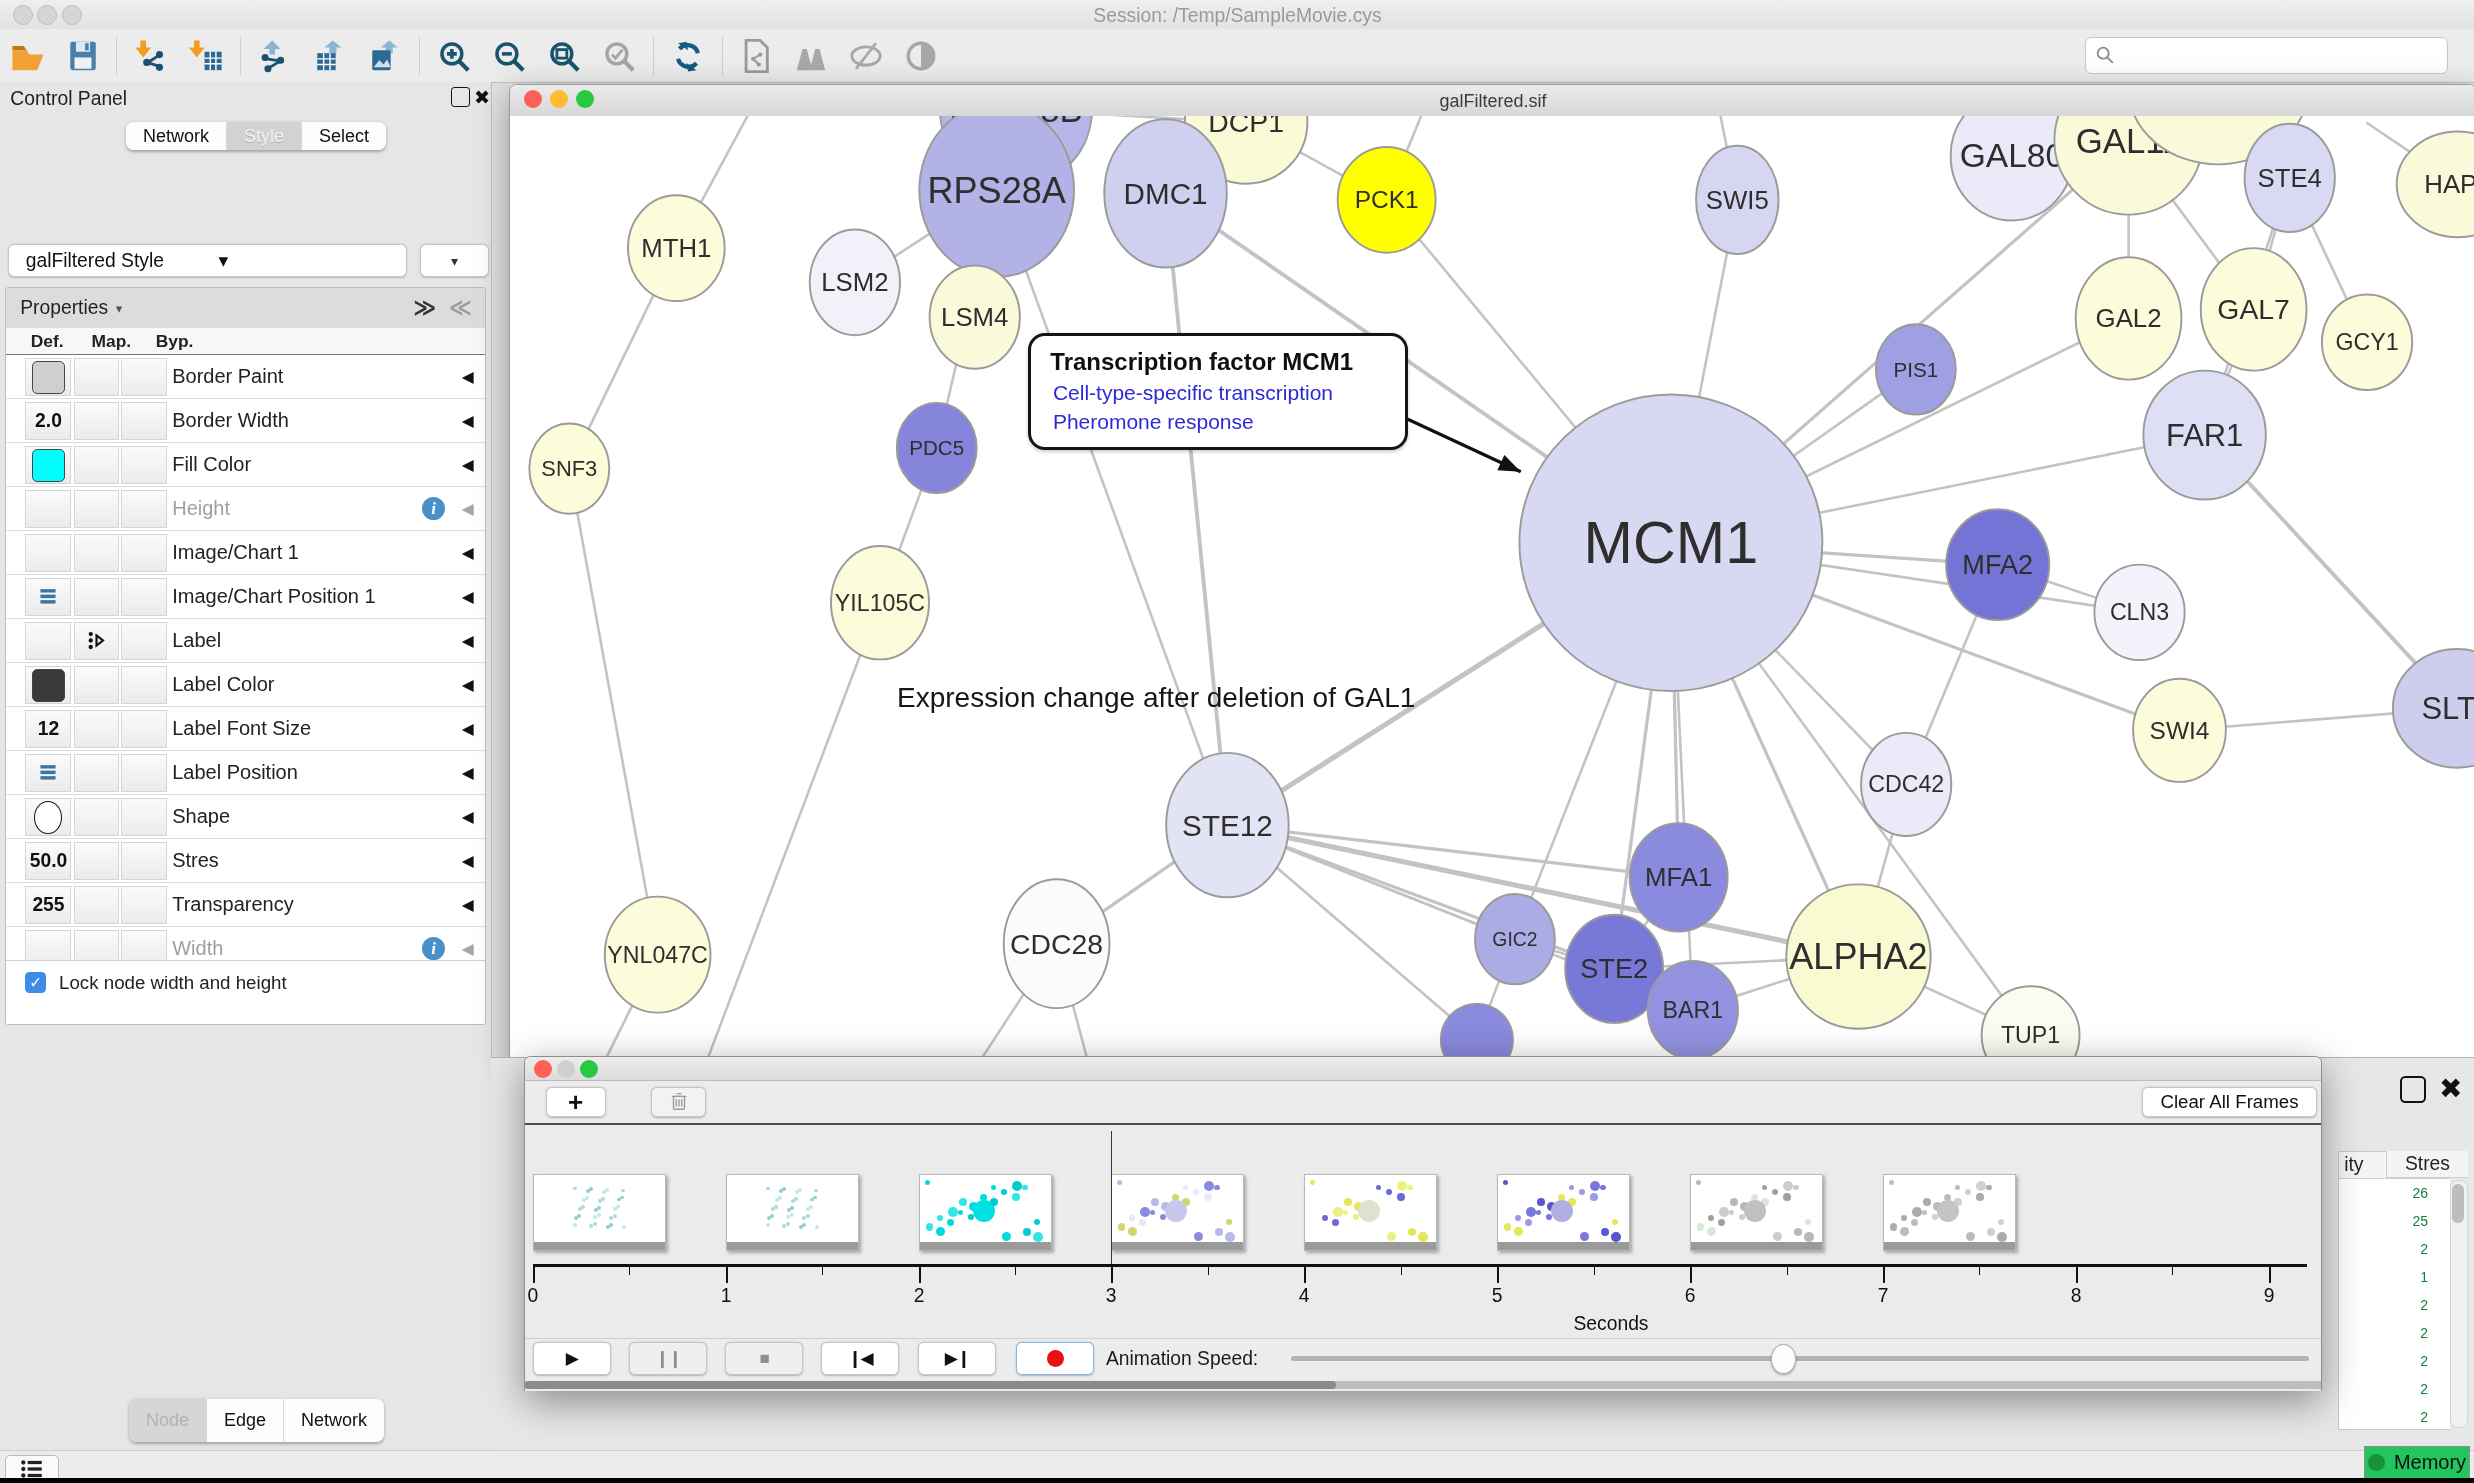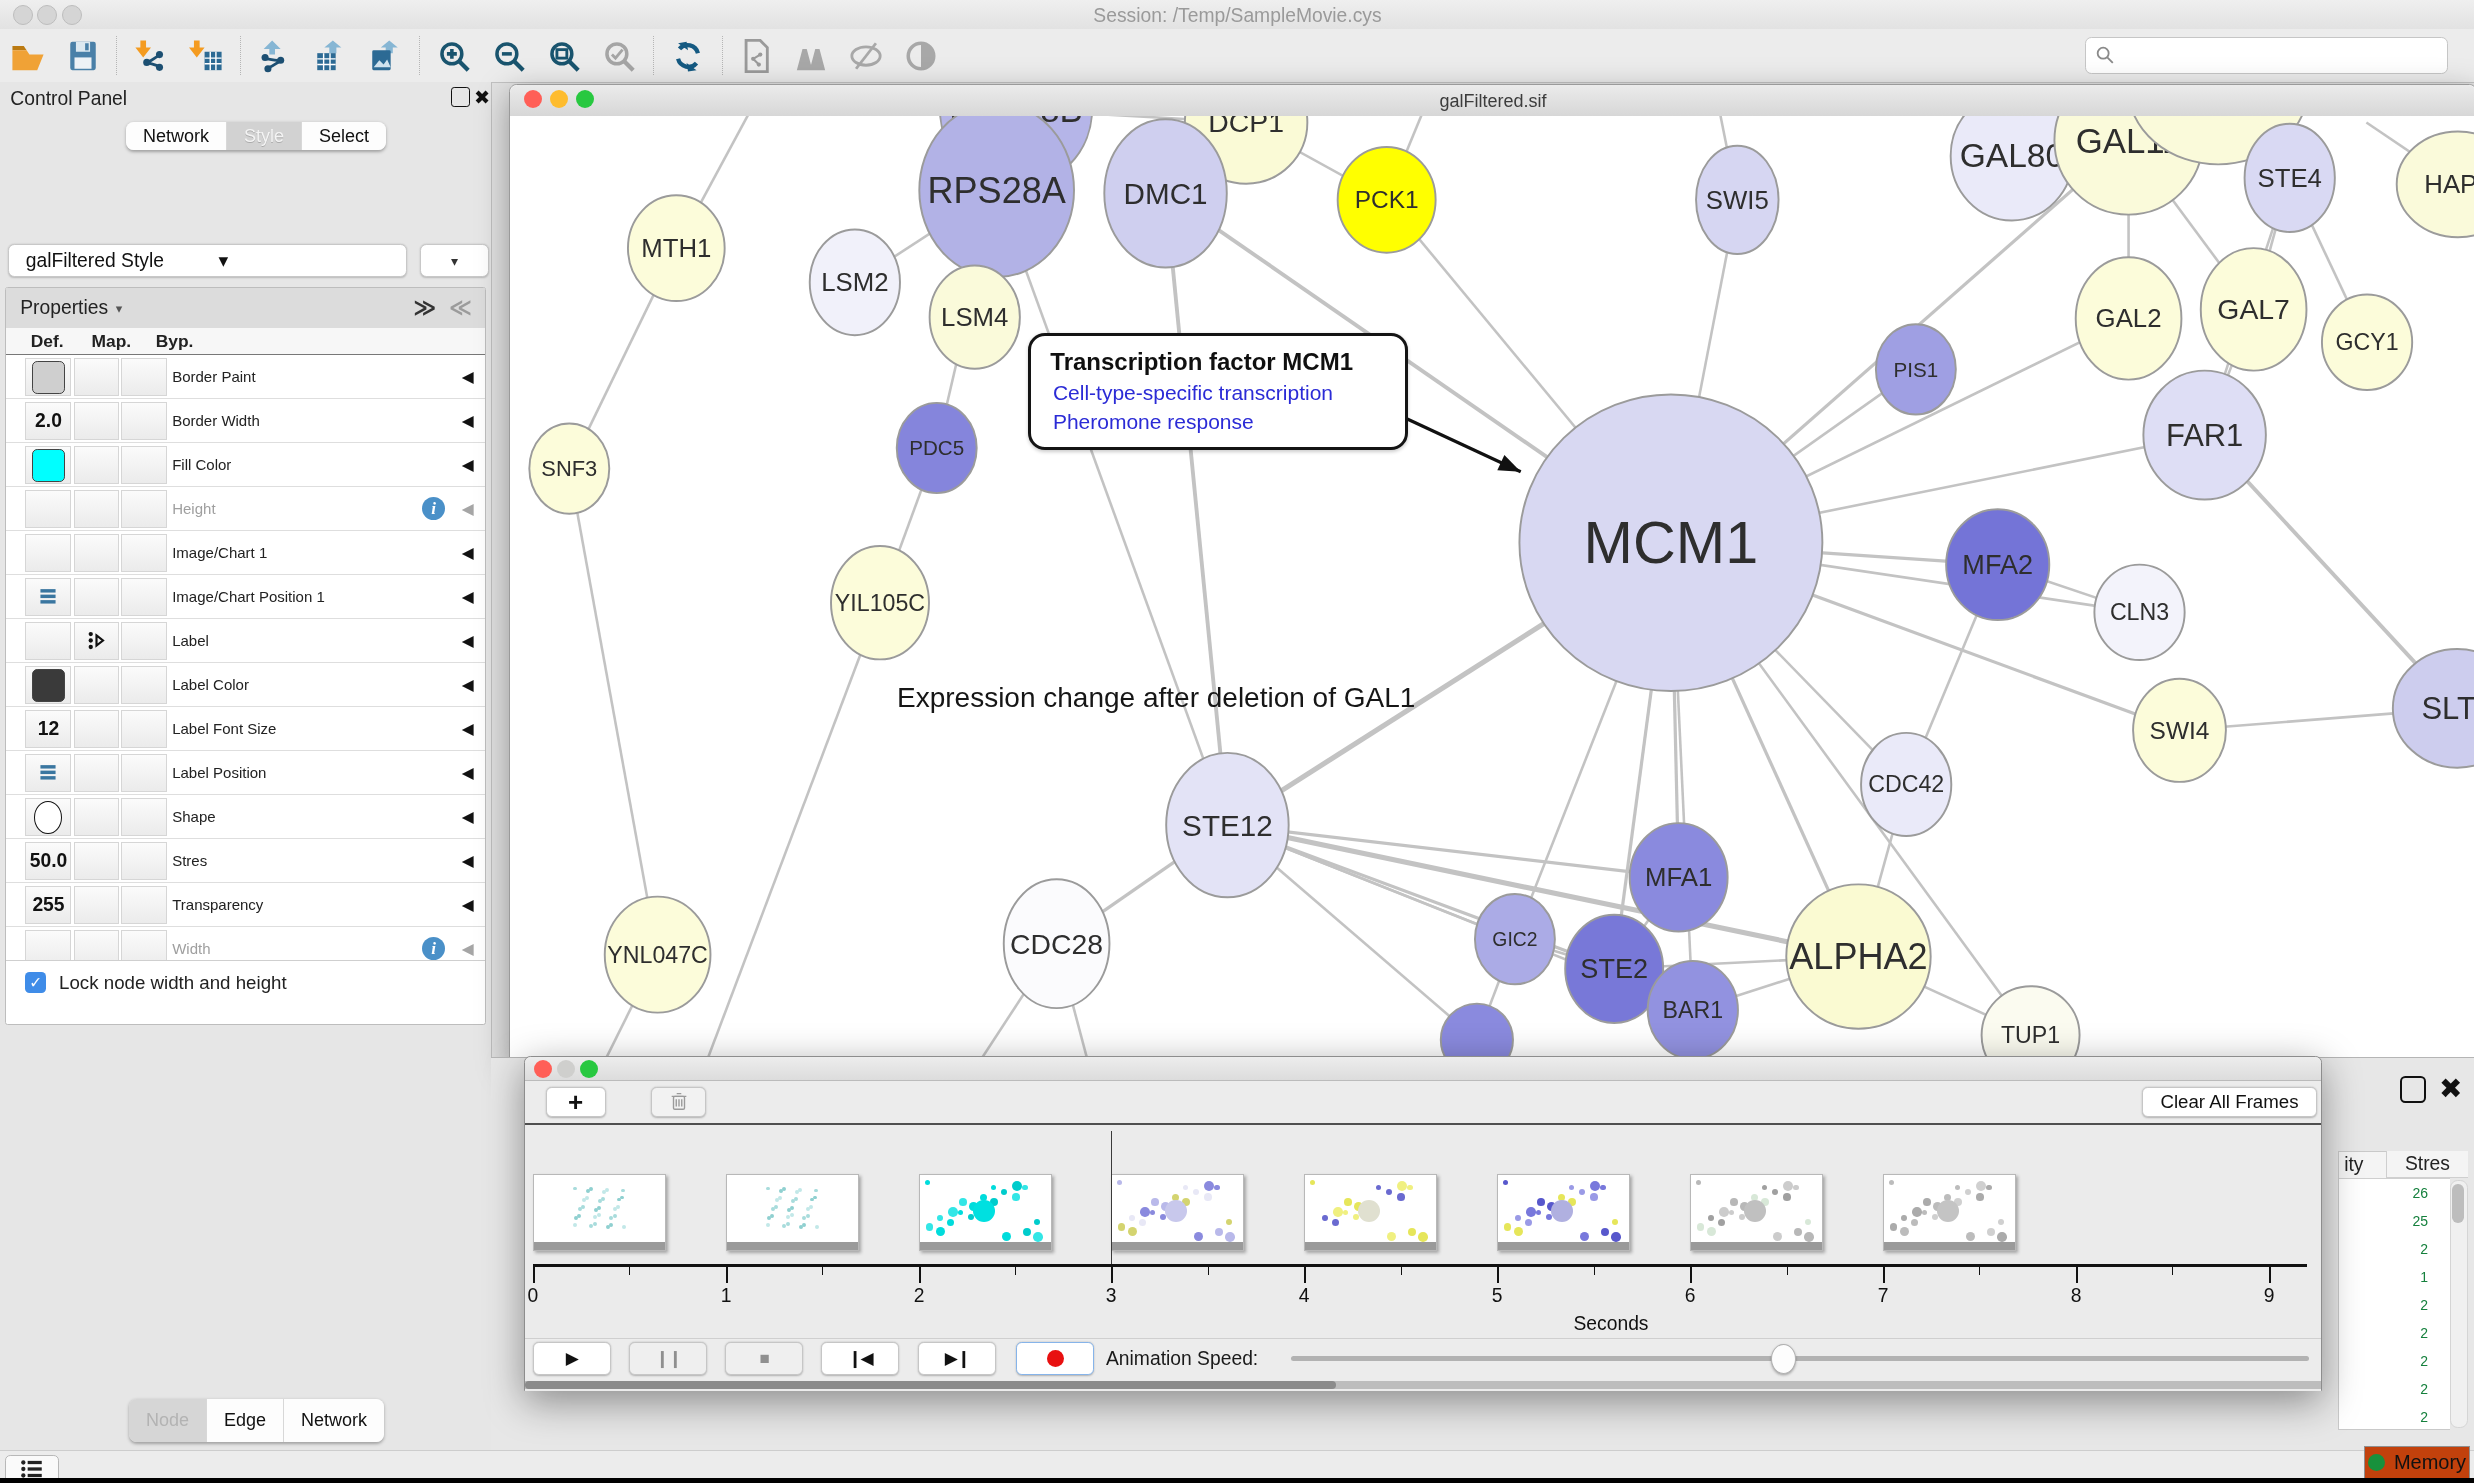--- a/index.html
+++ b/index.html
@@ -37,21 +37,21 @@
   .chev{font-size:22px;font-weight:bold;margin-right:13px;}
   #prop-colhdr{left:0;top:40px;width:479px;height:26px;background:#f7f7f7;border-bottom:1.3px solid #777;display:flex;align-items:center;font-size:17.4px;font-weight:bold;color:#222;}
   #prop-rows{left:0;top:67px;width:479px;}
   .prow{position:relative;height:43px;border-bottom:0.6px solid #dedede;background:#fff;}
   .pcell{position:absolute;top:3.2px;height:36px;background:linear-gradient(#fbfbfb,#ebebeb);border:0.6px solid #d6d6d6;display:flex;align-items:center;justify-content:center;}
   .pcell.def{left:19.3px;width:44px;}
   .pcell.map{left:68px;width:43px;}
   .pcell.byp{left:115px;width:44px;}
   .pswatch{width:31px;height:31px;border-radius:5.2px;border:1.3px solid #444;}
   .pval{font-size:19.3px;font-weight:bold;color:#111;}
-  .plabel{position:absolute;left:166px;top:0;height:43px;display:flex;align-items:center;font-size:15px;color:#222;}
+  .plabel{position:absolute;left:166px;top:0;height:43px;display:flex;align-items:center;font-size:20px;color:#222;}
   .plabel.dis{color:#9f9f9f;}
   .parrow{position:absolute;right:11.6px;top:0;height:43px;display:flex;align-items:center;font-size:15.5px;color:#111;}
   .parrow.dis{color:#a5a5a5;}
   .pinfo{position:absolute;left:416px;top:10.3px;width:23px;height:23px;border-radius:50%;background:#4a90c8;color:#fff;display:flex;align-items:center;justify-content:center;font-size:17px;font-weight:bold;font-family:"Liberation Serif",serif;font-style:italic;}
   .pellipse{width:26px;height:31px;border:1.9px solid #111;border-radius:50%;background:#fff;}
   #lock-row{left:0;top:672px;width:479px;height:43px;background:#fff;border-top:0.6px solid #cfcfcf;display:flex;align-items:center;}
   #lock-cb{width:20.6px;height:20.6px;border-radius:4.5px;background:#3f8ce8;margin-left:19.3px;color:#fff;font-size:15.5px;display:flex;align-items:center;justify-content:center;}
   #lock-label{font-size:18.7px;color:#222;margin-left:13px;}
   #cp-bottom-tabs{left:129px;top:1317px;}
   
@@ -101,21 +101,21 @@
   #pb-record{border:1.9px solid #86b4ea;}
   #rec-dot{width:17px;height:17px;border-radius:50%;background:#e81010;}
   #speed-label{position:absolute;left:581px;top:9px;font-size:19.3px;color:#1a1a1a;}
   #slider-track{position:absolute;left:766px;top:17px;width:1018px;height:4.5px;background:#b2b2b2;border-radius:2.6px;}
   #slider-thumb{position:absolute;left:1246px;top:4.5px;width:23px;height:28px;background:#fdfdfd;border:0.6px solid #b0b0b0;border-radius:50%;box-shadow:0 1.3px 2.6px rgba(0,0,0,.3);}
   #cy-hscroll{left:0;top:324px;width:1796px;height:8.4px;background:#bdbdbd;}
   #cy-hthumb{left:0;top:0;width:811px;height:8.4px;background:#8b8b8b;border-radius:3.9px;}
   
   #status-bar{left:0;top:1450px;width:2475px;height:28px;background:#ececec;border-top:0.6px solid #cdcdcd;}
   #list-btn{left:5.2px;top:3.9px;width:52px;height:28px;background:#fafafa;border:0.6px solid #b8b8b8;border-radius:5.2px;display:flex;align-items:center;justify-content:center;}
-  #memory-btn{left:2364px;top:-5.2px;width:104px;height:32px;background:#c2410c;border:1.3px solid #8f8f8f;display:flex;align-items:center;justify-content:center;}
+  #memory-btn{left:2364px;top:-5.2px;width:104px;height:32px;background:#22c55e;border:1.3px solid #8f8f8f;display:flex;align-items:center;justify-content:center;}
   #memory-dot{width:17px;height:17px;border-radius:50%;background:#17913c;margin-right:9px;}
   #memory-label{font-size:20px;color:#111;}
   #bottom-strip{left:0;top:1478px;width:2475px;height:5.2px;background:#000;}
 </style>
 </head>
 <body>
 
 <div id="app-titlebar" class="abs">
   <div class="tlight abs" style="left:13px;background:#d5d5d5;border:0.6px solid #bdbdbd;"></div>
   <div class="tlight abs" style="left:37px;background:#d5d5d5;border:0.6px solid #bdbdbd;"></div>

